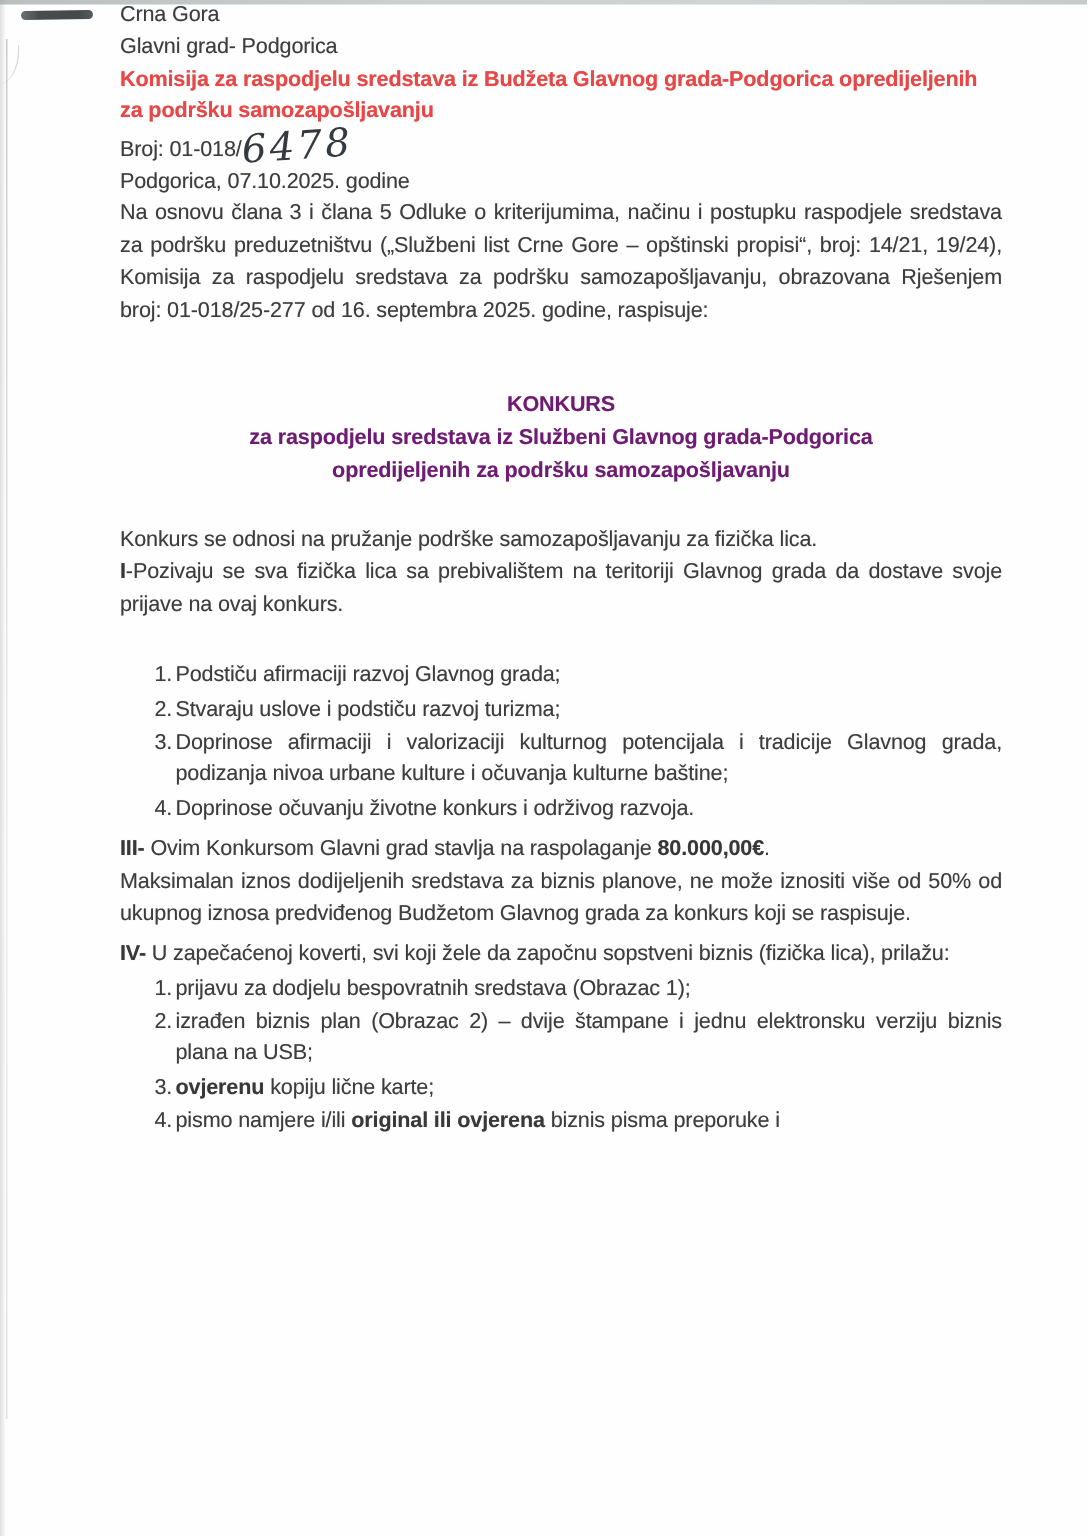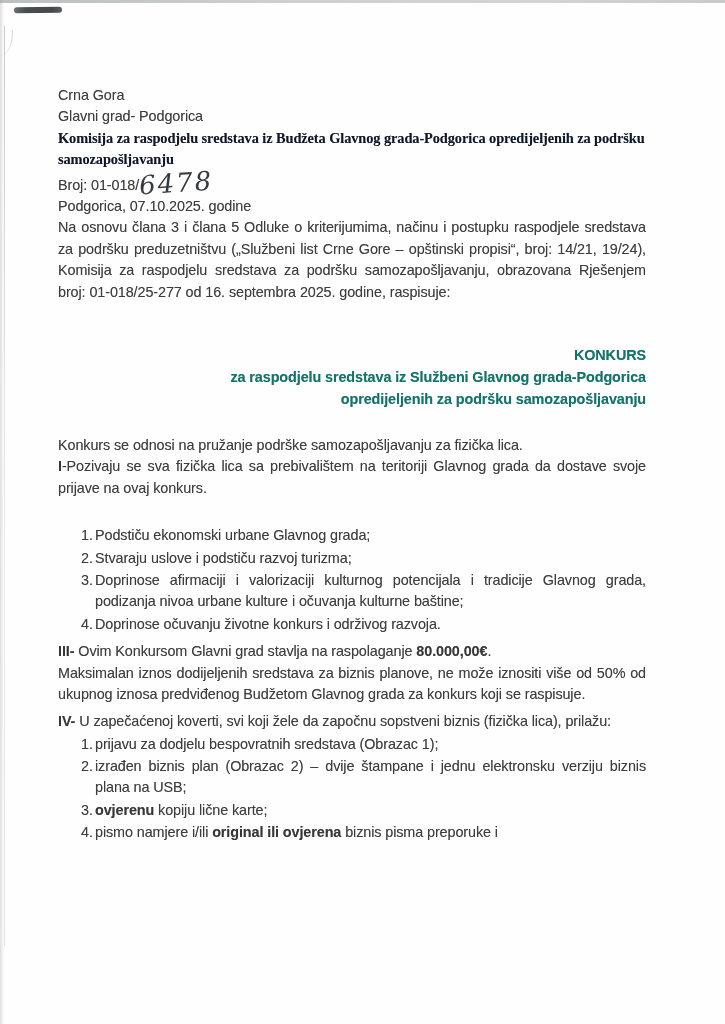--- a/index.html
+++ b/index.html
@@ -32,43 +32,42 @@
     position: absolute; left: 4px; top: 26px; width: 1px; height: 920px;
     background: linear-gradient(to bottom, rgba(140,142,135,0.45), rgba(170,170,160,0.2) 60%, rgba(170,170,160,0.35));
   }
   .corner-curl {
     position: absolute; left: -6px; top: 30px; width: 18px; height: 26px;
     border-right: 1px solid rgba(150,152,148,0.35);
     border-radius: 0 0 70% 0 / 0 0 90% 0;
   }
   
   .content {
-    position: absolute; left: 58px; top: 0; width: 588px;
-    padding-top: 85px;
+    position: absolute; left: 80px; top: 0; width: 588px;
     font-size: 14.4px; line-height: 21.4px; letter-spacing: -0.1px;
     text-shadow: 0 0 0.5px rgba(70,70,70,0.45);
   }
   .content p { margin: 0; }
   b, .b { font-weight: bold; color: #383838; }
   .just { text-align: justify; }
   .header-block p { text-align: left; }
-  .header-commission { text-align: justify; font-weight: bold; color: #0f172a; font-family: Liberation Serif, serif; }
+  .header-commission { text-align: justify; font-weight: bold; color: #ef4444; }
   .broj-line { position: relative; }
   .handwritten {
     display: inline-block;
     font-family: "DejaVu Serif", serif;
     font-style: italic;
     font-size: 26px; line-height: 20px;
     letter-spacing: 2px;
     color: #343a40;
     transform: rotate(-4deg) translateY(2px);
     text-shadow: none;
   }
   .intro { margin-top: 23px; }
-  .title-block { margin-top: 41px; text-align: right; font-weight: bold; color: #0f766e; line-height: 22px; }
+  .title-block { margin-top: 41px; text-align: center; font-weight: bold; color: #701a75; line-height: 22px; }
   .sec1 { margin-top: 25px; }
   .sec1 .p2 { margin-top: 5px; }
   .sec2 { margin-top: 26px; }
   ol.doc-list {
     margin: 1px 0 0 0; padding: 0;
     list-style: none; counter-reset: num;
   }
   ol.doc-list li {
     counter-increment: num;
     position: relative;
@@ -114,21 +113,21 @@
       <p>opredijeljenih za podršku samozapošljavanju</p>
     </div>
 
     <div class="sec1">
       <p class="just p2">Konkurs se odnosi na pružanje podrške samozapošljavanju za fizička lica.</p>
       <p class="just"><b>I</b><span>-Pozivaju se sva fizička lica sa prebivalištem na teritoriji Glavnog grada da dostave svoje prijave na ovaj konkurs.</span></p>
     </div>
 
     <div class="sec2">
       <ol class="doc-list">
-        <li>Podstiču ekonomski urbane Glavnog grada;</li>
+        <li>Podstiču afirmaciji razvoj Glavnog grada;</li>
         <li>Stvaraju uslove i podstiču razvoj turizma;</li>
         <li>Doprinose afirmaciji i valorizaciji kulturnog potencijala i tradicije Glavnog grada, podizanja nivoa urbane kulture i očuvanja kulturne baštine;</li>
         <li>Doprinose očuvanju životne konkurs i održivog razvoja.</li>
       </ol>
     </div>
 
     <div class="sec3">
       <p><b>III-</b><span> Ovim Konkursom Glavni grad stavlja na raspolaganje </span><b>80.000,00€</b><span>.</span></p>
       <p class="just">Maksimalan iznos dodijeljenih sredstava za biznis planove, ne može iznositi više od 50% od ukupnog iznosa predviđenog Budžetom Glavnog grada za konkurs koji se raspisuje.</p>
     </div>

